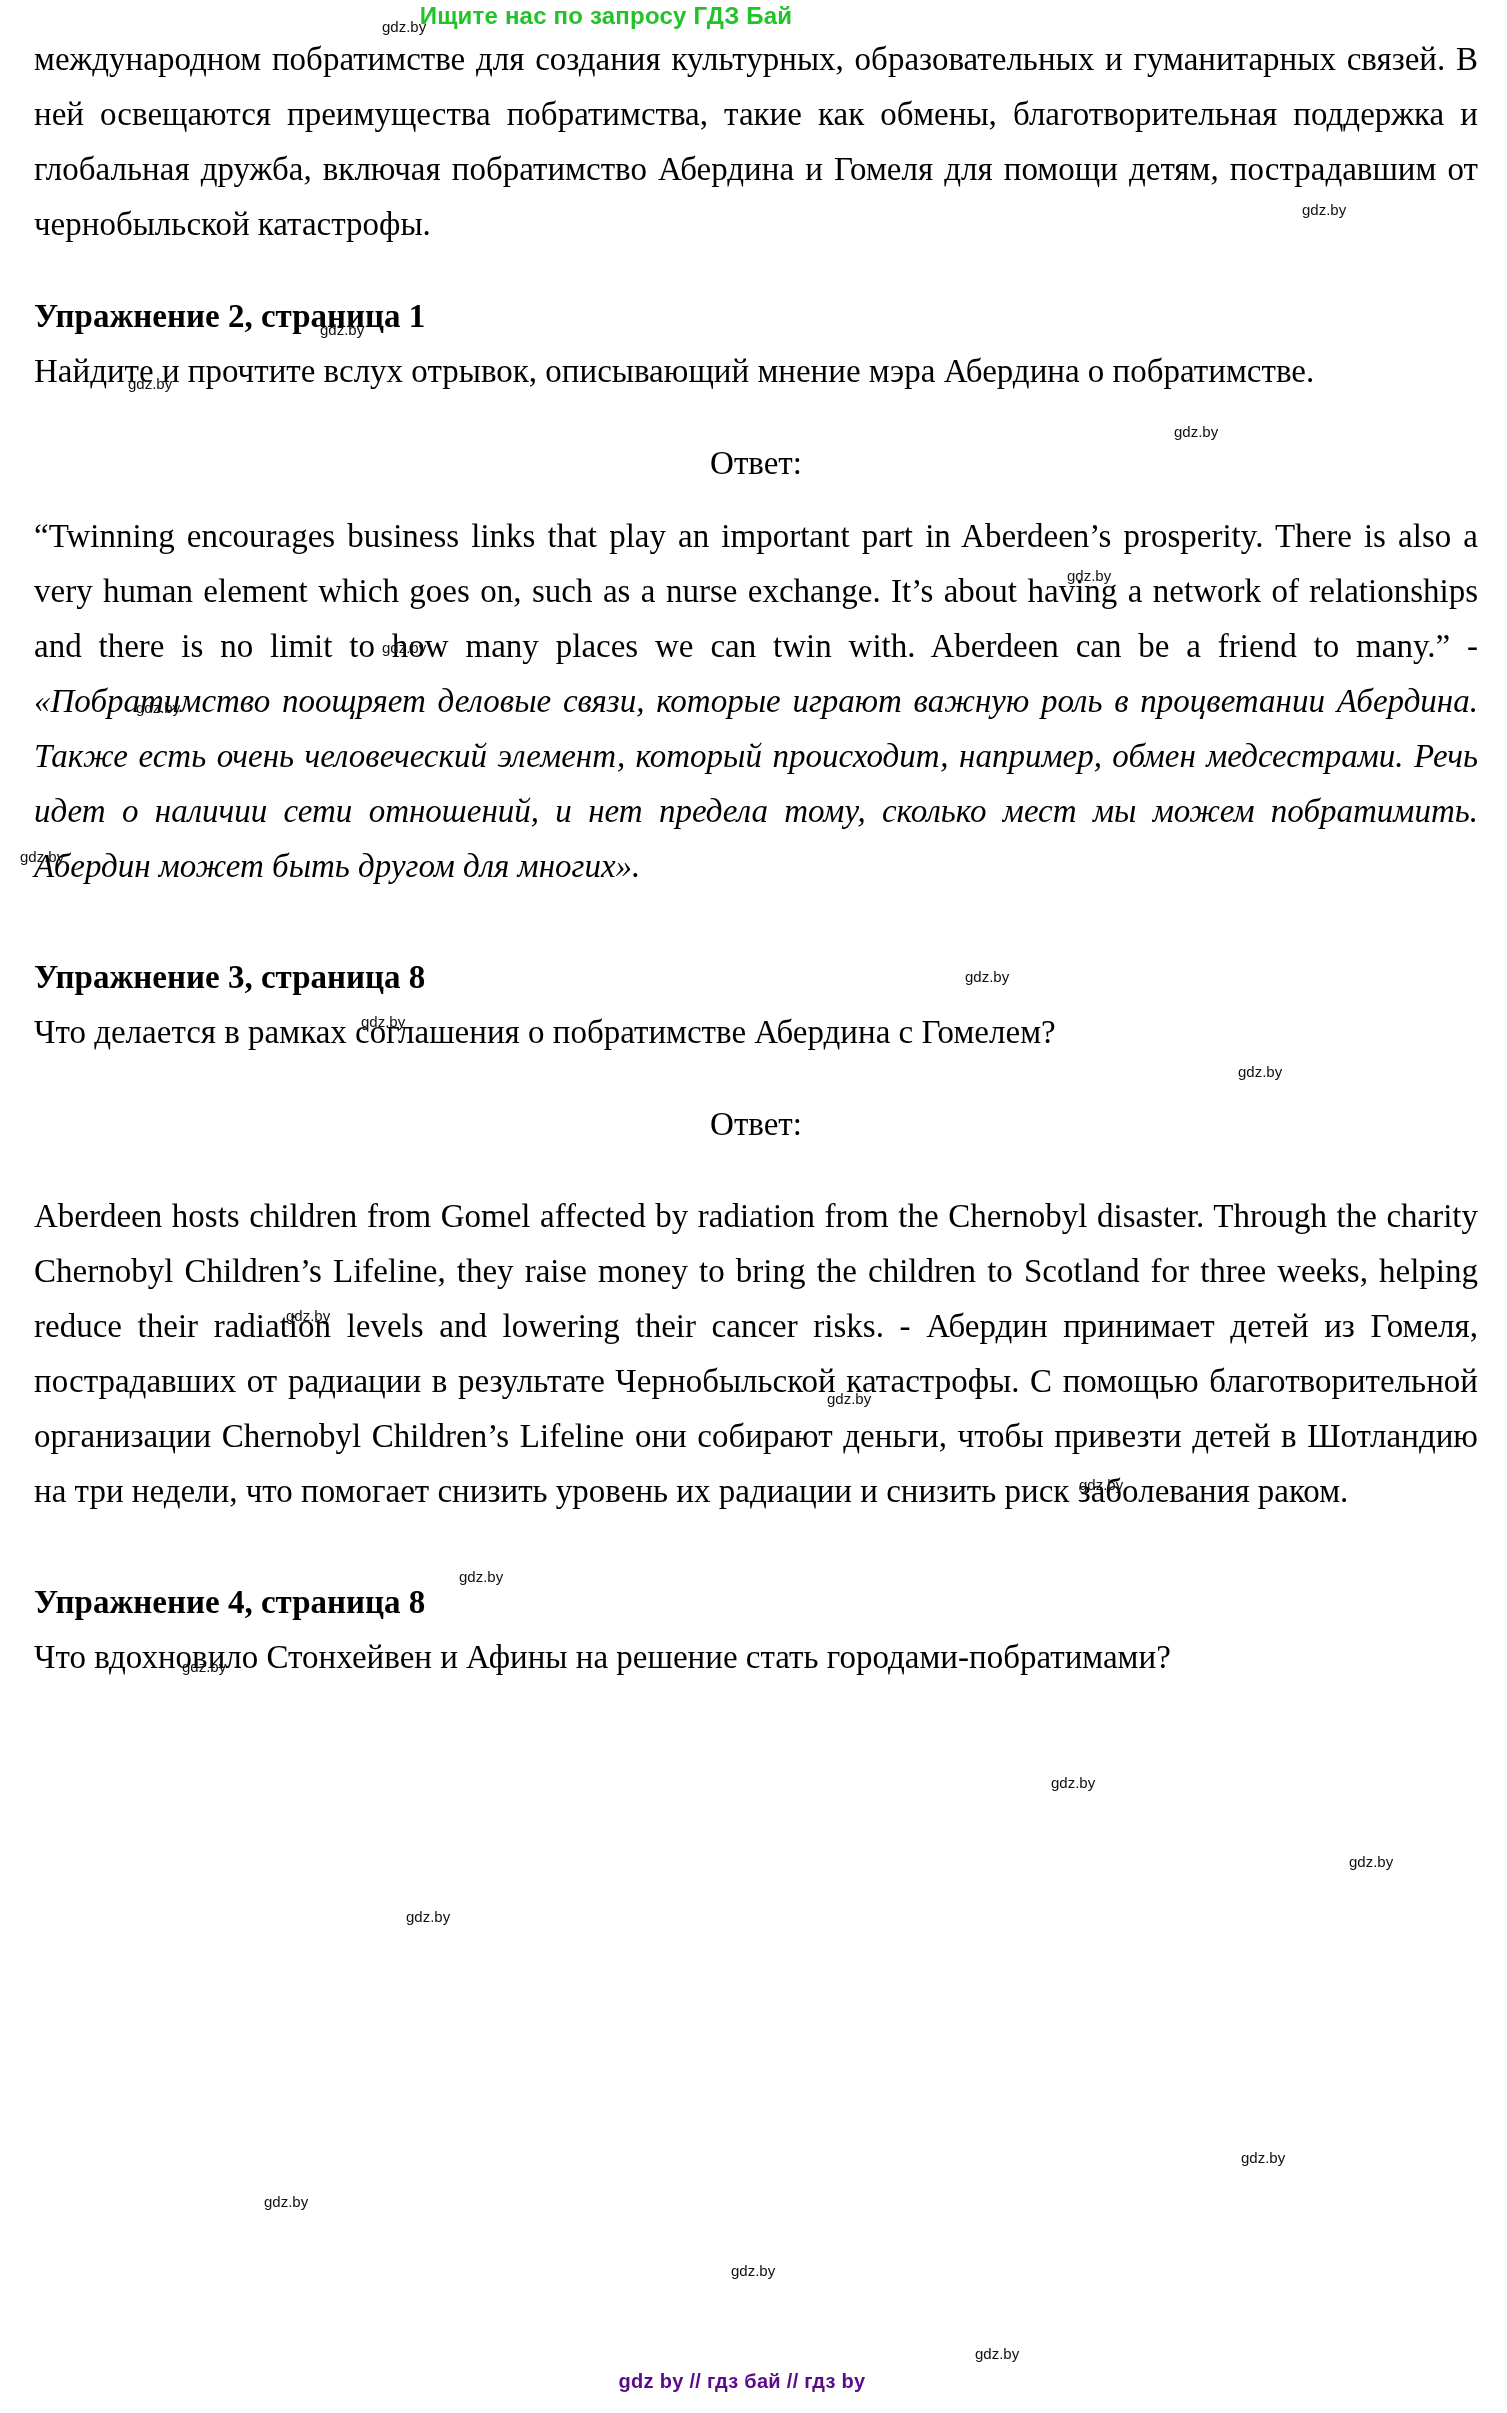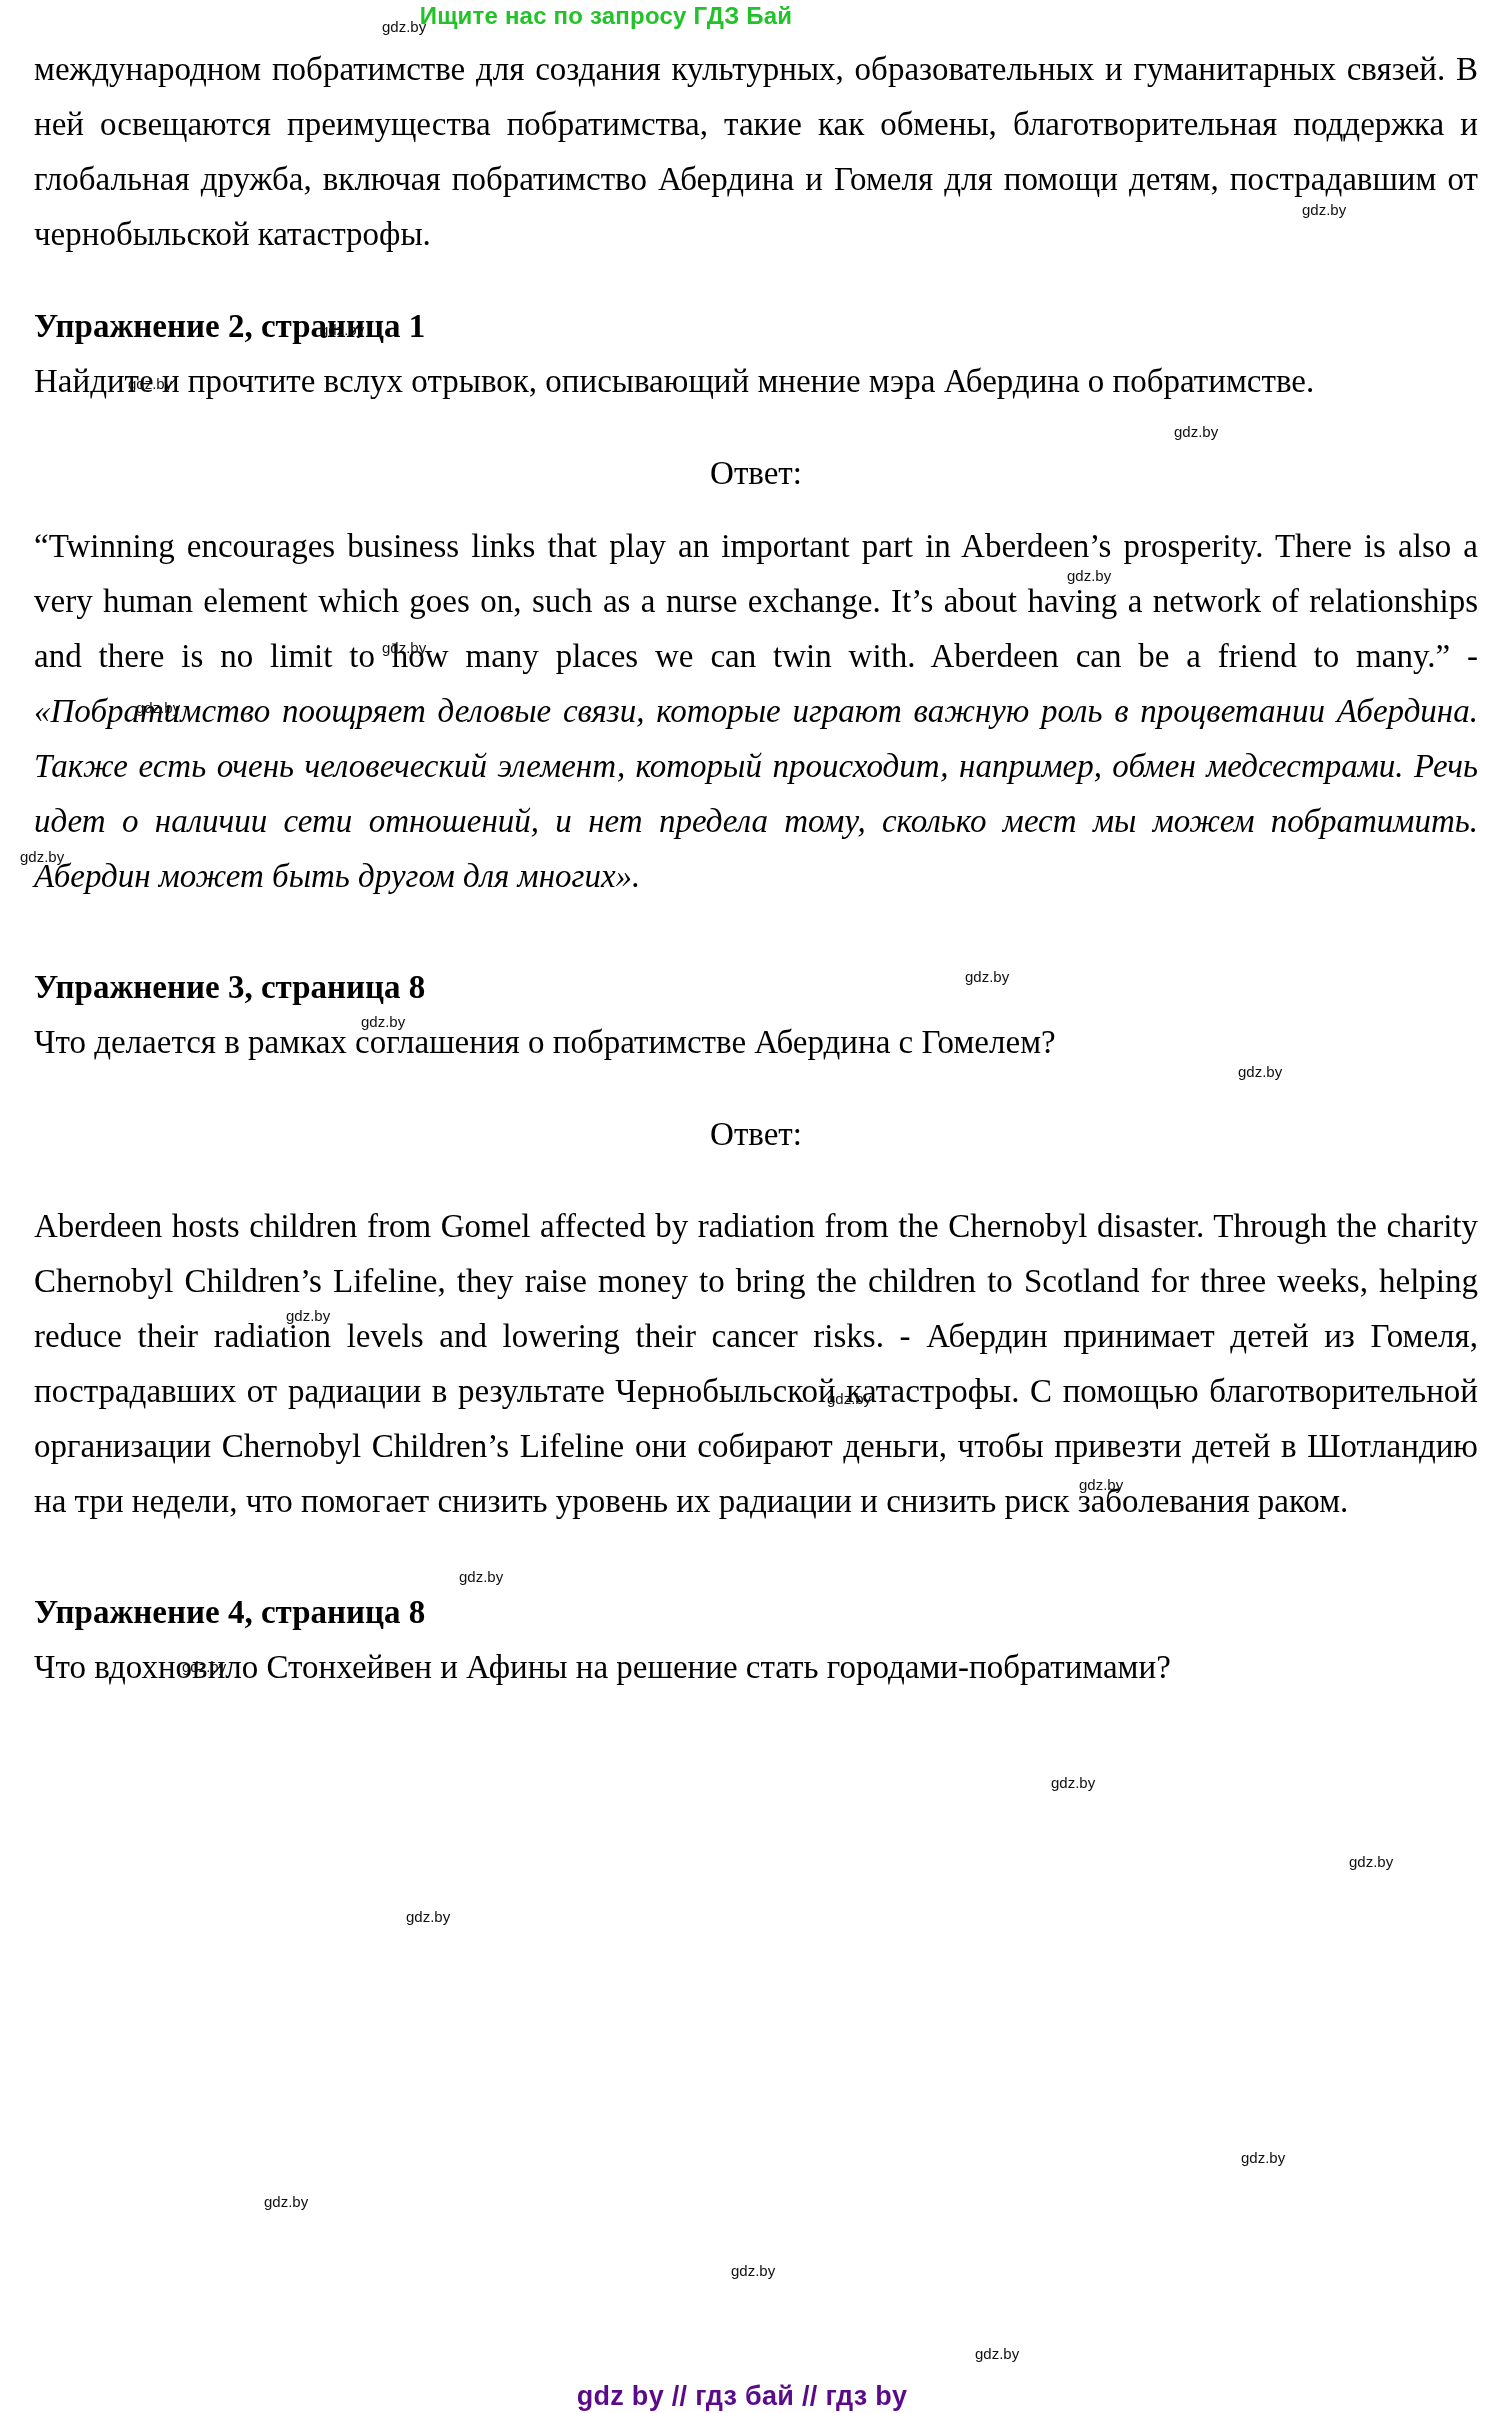--- a/index.html
+++ b/index.html
@@ -40,33 +40,32 @@
   }
 
   
   .footer {
     position: absolute;
     left: 0;
     top: 2370px;
     width: 1484px;
     text-align: center;
     font-family: "Liberation Sans", "DejaVu Sans", sans-serif;
-    font-size: 27px;
+    font-size: 20px;
     font-weight: 700;
     color: #5b0b8a;
     letter-spacing: 0.3px;
     white-space: nowrap;
-    margin-top: 11px;
   }
 
   
   .flow {
     position: absolute;
     left: 34px;
-    top: 42px;
+    top: 32px;
     width: 1444px;
   }
 
   p.para {
     margin: 0;
     font-size: 33px;
     line-height: 55px;
     text-align: justify;
     text-justify: inter-word;
     word-spacing: 0px;

